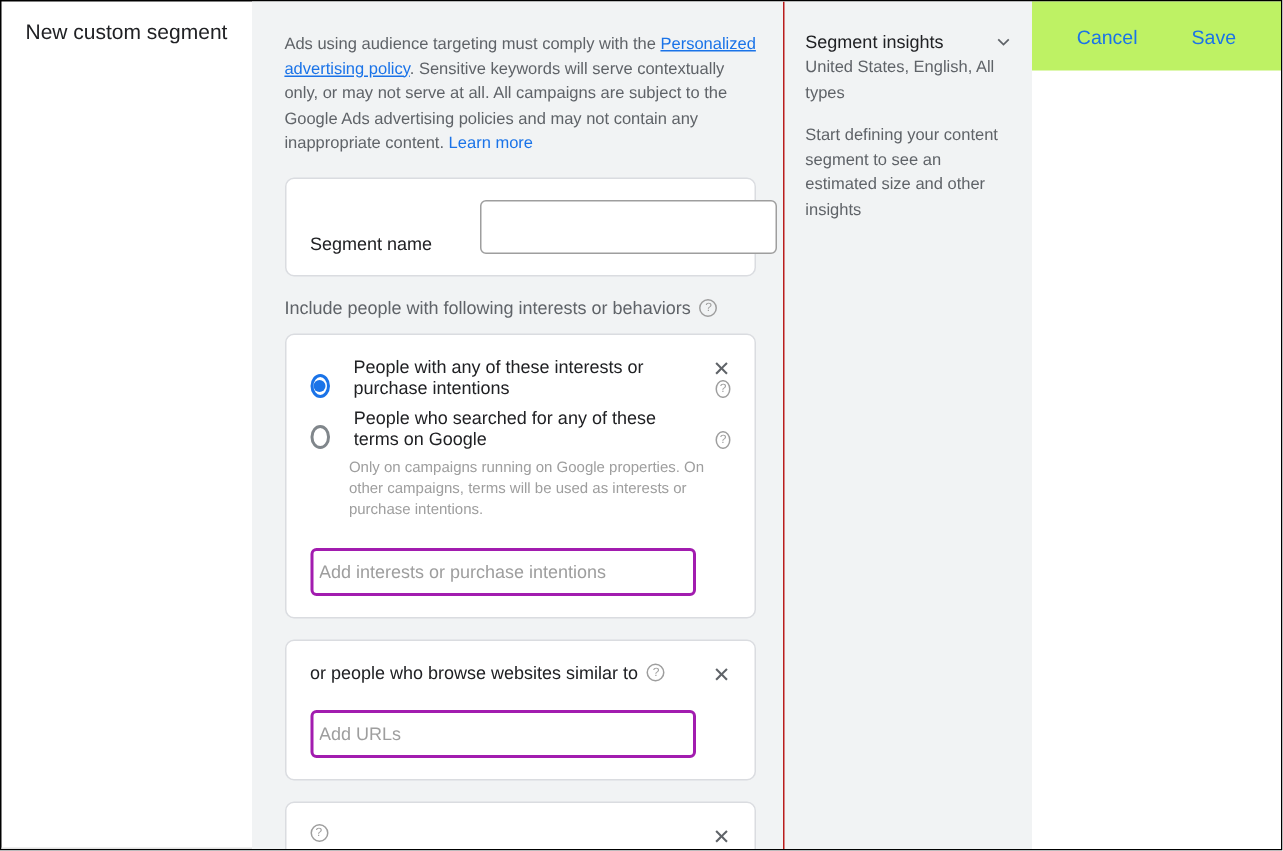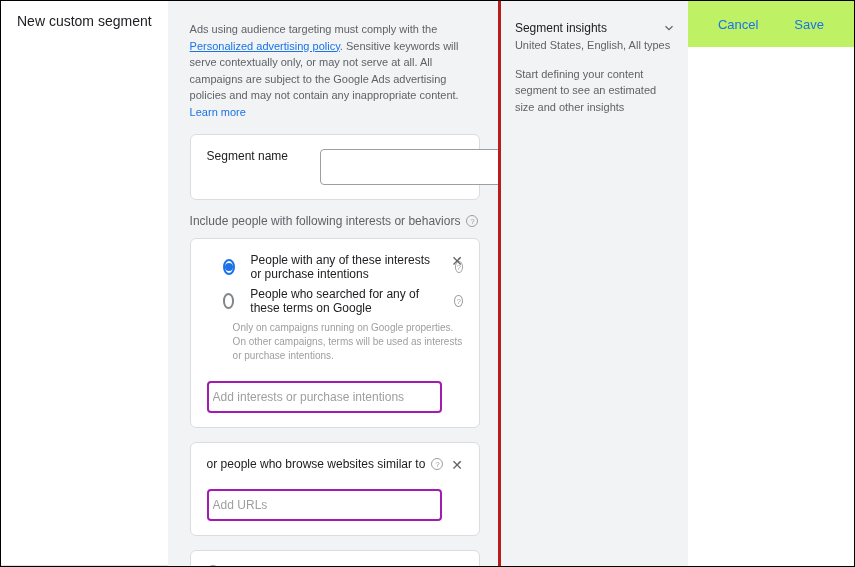--- a/index.html
+++ b/index.html
@@ -1,32 +1,32 @@
 <!DOCTYPE html>
 <html><head>
 <meta charset="utf-8">
 <style>
   * { box-sizing: border-box; margin: 0; padding: 0; font-family: Arial, "Helvetica Neue", sans-serif; }
   body { width: 855px; height: 567px; background: #fff; overflow: hidden; }
   .window { width: 855px; height: 567px; border: 1px solid #000; display: flex; }
   .titlebar { padding: 12px 16px; font-size: 14px; font-weight: 500; color: #202124; border-bottom: 1px solid #e0e0e0; }
   .content { flex: 1; display: flex; overflow: hidden; background: #f1f3f4; }
   .main { flex: 1; padding: 20px 18px 10px 22px; overflow-y: auto; }
-  .right { width: 190px; border-left: 3px solid #b91c1c; padding: 18px 14px; font-size: 11px; color: #5f6368; line-height: 1.5; position: relative; }
+  .right { width: 166px; border-left: 1px solid #b91c1c; padding: 18px 14px; font-size: 11px; color: #5f6368; line-height: 1.5; position: relative; }
   .right .insights-title { font-size: 12px; color: #202124; font-weight: 500; }
   .right .insights-sub { color: #5f6368; margin-bottom: 12px; }
   .right .chev { position: absolute; top: 20px; right: 12px; color: #5f6368; }
   .policy { font-size: 11px; color: #5f6368; line-height: 1.5; margin-bottom: 14px; }
   .policy a { color: #1a73e8; text-decoration: underline; }
   .card { background: #fff; border: 1px solid #dadce0; border-radius: 6px; padding: 14px 16px; margin-bottom: 14px; position: relative; }
-  .segname-row { display: flex; align-items: flex-start; gap: 32px; }
+  .segname-row { display: flex; align-items: flex-end; gap: 32px; }
   .segname-label { font-size: 12px; color: #202124; white-space: nowrap; }
   .seg-input { flex: 1; border: 1px solid #9e9e9e; border-radius: 4px; height: 36px; padding: 0 10px; font-size: 13px; }
   .section-label { font-size: 12px; color: #5f6368; margin-bottom: 10px; display: flex; align-items: center; gap: 6px; }
-  .radio-row { display: flex; align-items: center; gap: 16px; margin-bottom: 6px; font-size: 12px; color: #202124; margin-left: 16px; }
+  .radio-row { display: flex; align-items: flex-end; gap: 16px; margin-bottom: 6px; font-size: 12px; color: #202124; }
   .radio-outer { width: 16px; height: 16px; border-radius: 50%; display: inline-flex; align-items: center; justify-content: center; }
   .radio-outer.sel { border: 2px solid #1a73e8; }
   .radio-outer.sel .dot { width: 8px; height: 8px; border-radius: 50%; background: #1a73e8; }
   .radio-outer.unsel { border: 2px solid #80868b; }
   .radio-note { font-size: 10px; color: #9e9e9e; margin-left: 26px; margin-bottom: 12px; line-height: 1.4; }
   .close-x { position: absolute; top: 14px; right: 16px; color: #5f6368; font-size: 14px; cursor: pointer; font-weight: 300; }
   .pill-input { width: 92%; border: 2px solid #a21caf; border-radius: 4px; height: 32px; padding: 0 4px; font-size: 12px; margin-top: 6px; }
   .pill-input::placeholder { color: #9e9e9e; }
   .card-head { font-size: 12px; color: #202124; display: flex; align-items: center; gap: 6px; margin-bottom: 12px; }
   .help-icon { width: 12px; height: 12px; border: 1px solid #9e9e9e; border-radius: 50%; display: inline-flex; align-items: center; justify-content: center; font-size: 8px; color: #9e9e9e; }

